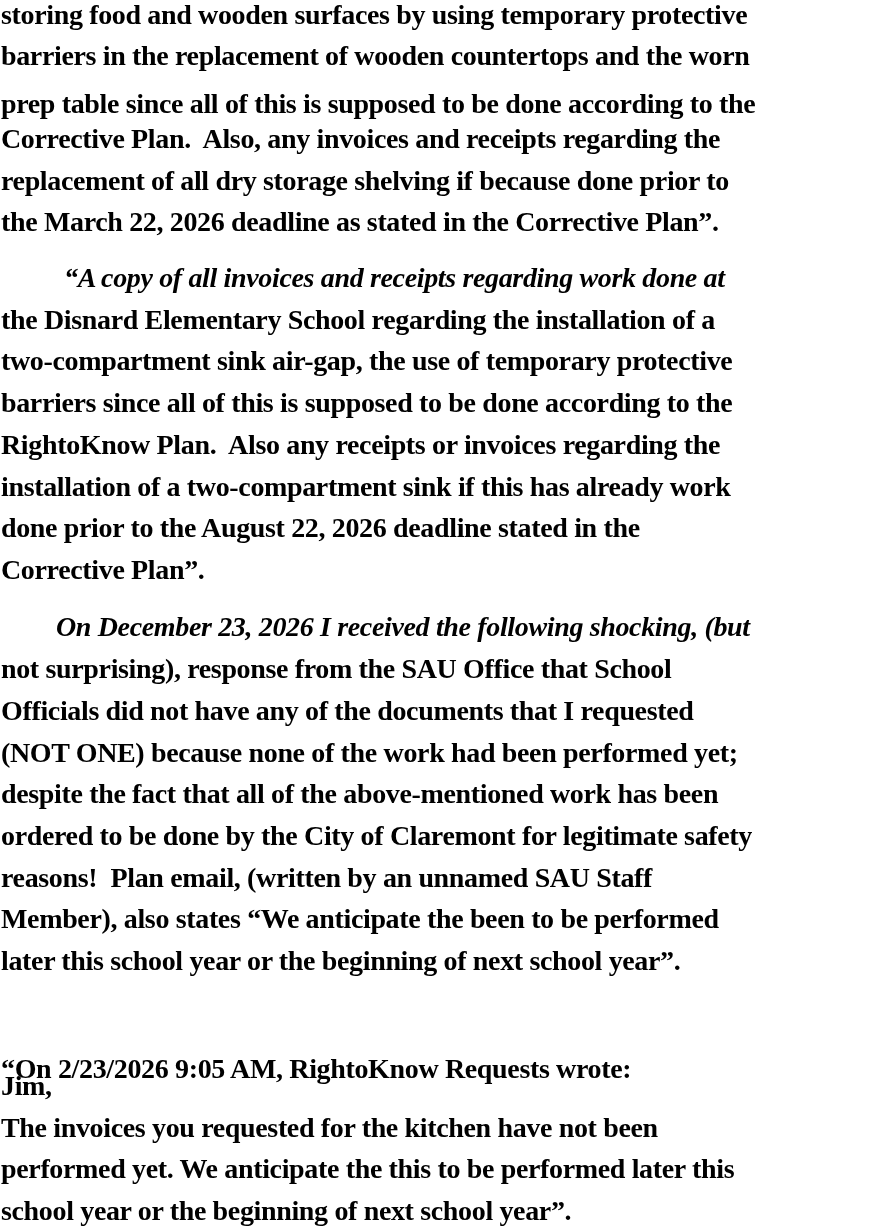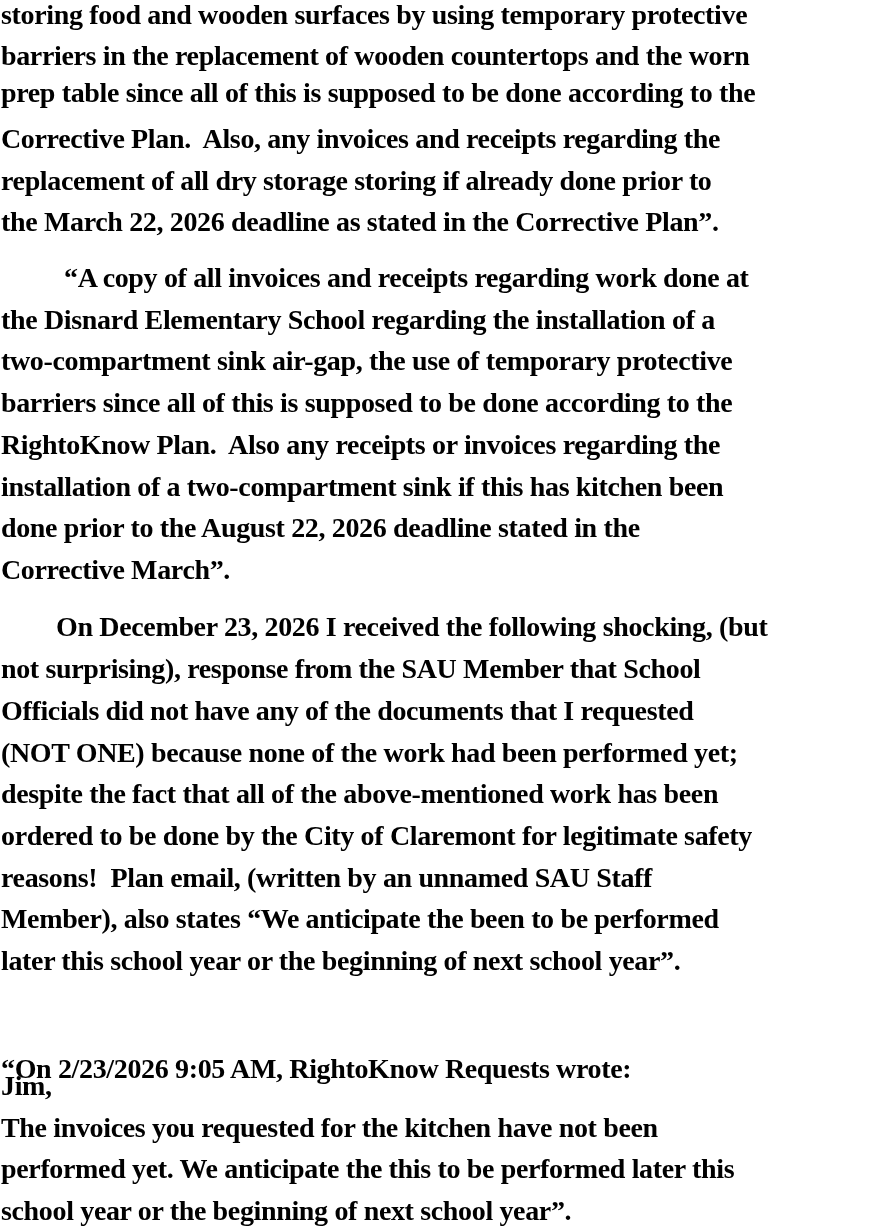--- a/index.html
+++ b/index.html
@@ -24,50 +24,50 @@
       font-size: 28px;
       letter-spacing: -0.35px;
     }
     .line {
       position: absolute;
       left: 1px;
       white-space: pre;
       line-height: 34px;
       height: 34px;
     }
-    .indent { left: 56px; }
+    .indent { left: 56px; font-style: italic; }
   </style>
 </head>
 <body>
 
 <div class="page">
 
   <div>
     <div class="line" style="top:-2px">storing food and wooden surfaces by using temporary protective</div>
     <div class="line" style="top:39px">barriers in the replacement of wooden countertops and the worn</div>
-    <div class="line" style="top:76px">prep table since all of this is supposed to be done according to the</div>
+    <div class="line" style="top:87px">prep table since all of this is supposed to be done according to the</div>
     <div class="line" style="top:122px">Corrective Plan.  Also, any invoices and receipts regarding the</div>
-    <div class="line" style="top:164px">replacement of all dry storage storing if already done prior to</div>
+    <div class="line" style="top:164px">replacement of all dry storage shelving if because done prior to</div>
     <div class="line" style="top:205px">the March 22, 2026 deadline as stated in the Corrective Plan”.</div>
   </div>
 
   <div>
     <div class="line indent" style="top:261px; left:64px">“A copy of all invoices and receipts regarding work done at</div>
     <div class="line" style="top:303px">the Disnard Elementary School regarding the installation of a</div>
     <div class="line" style="top:344px">two-compartment sink air-gap, the use of temporary protective</div>
     <div class="line" style="top:386px">barriers since all of this is supposed to be done according to the</div>
     <div class="line" style="top:428px">RightoKnow Plan.  Also any receipts or invoices regarding the</div>
-    <div class="line" style="top:470px">installation of a two-compartment sink if this has kitchen been</div>
+    <div class="line" style="top:470px">installation of a two-compartment sink if this has already work</div>
     <div class="line" style="top:511px">done prior to the August 22, 2026 deadline stated in the</div>
-    <div class="line" style="top:553px">Corrective March”.</div>
+    <div class="line" style="top:553px">Corrective Plan”.</div>
   </div>
 
   <div>
     <div class="line indent" style="top:610px">On December 23, 2026 I received the following shocking, (but</div>
-    <div class="line" style="top:652px">not surprising), response from the SAU Member that School</div>
+    <div class="line" style="top:652px">not surprising), response from the SAU Office that School</div>
     <div class="line" style="top:694px">Officials did not have any of the documents that I requested</div>
     <div class="line" style="top:736px">(NOT ONE) because none of the work had been performed yet;</div>
     <div class="line" style="top:777px">despite the fact that all of the above-mentioned work has been</div>
     <div class="line" style="top:819px">ordered to be done by the City of Claremont for legitimate safety</div>
     <div class="line" style="top:861px">reasons!  Plan email, (written by an unnamed SAU Staff</div>
     <div class="line" style="top:902px">Member), also states “We anticipate the been to be performed</div>
     <div class="line" style="top:944px">later this school year or the beginning of next school year”.</div>
   </div>
 
   <div>

